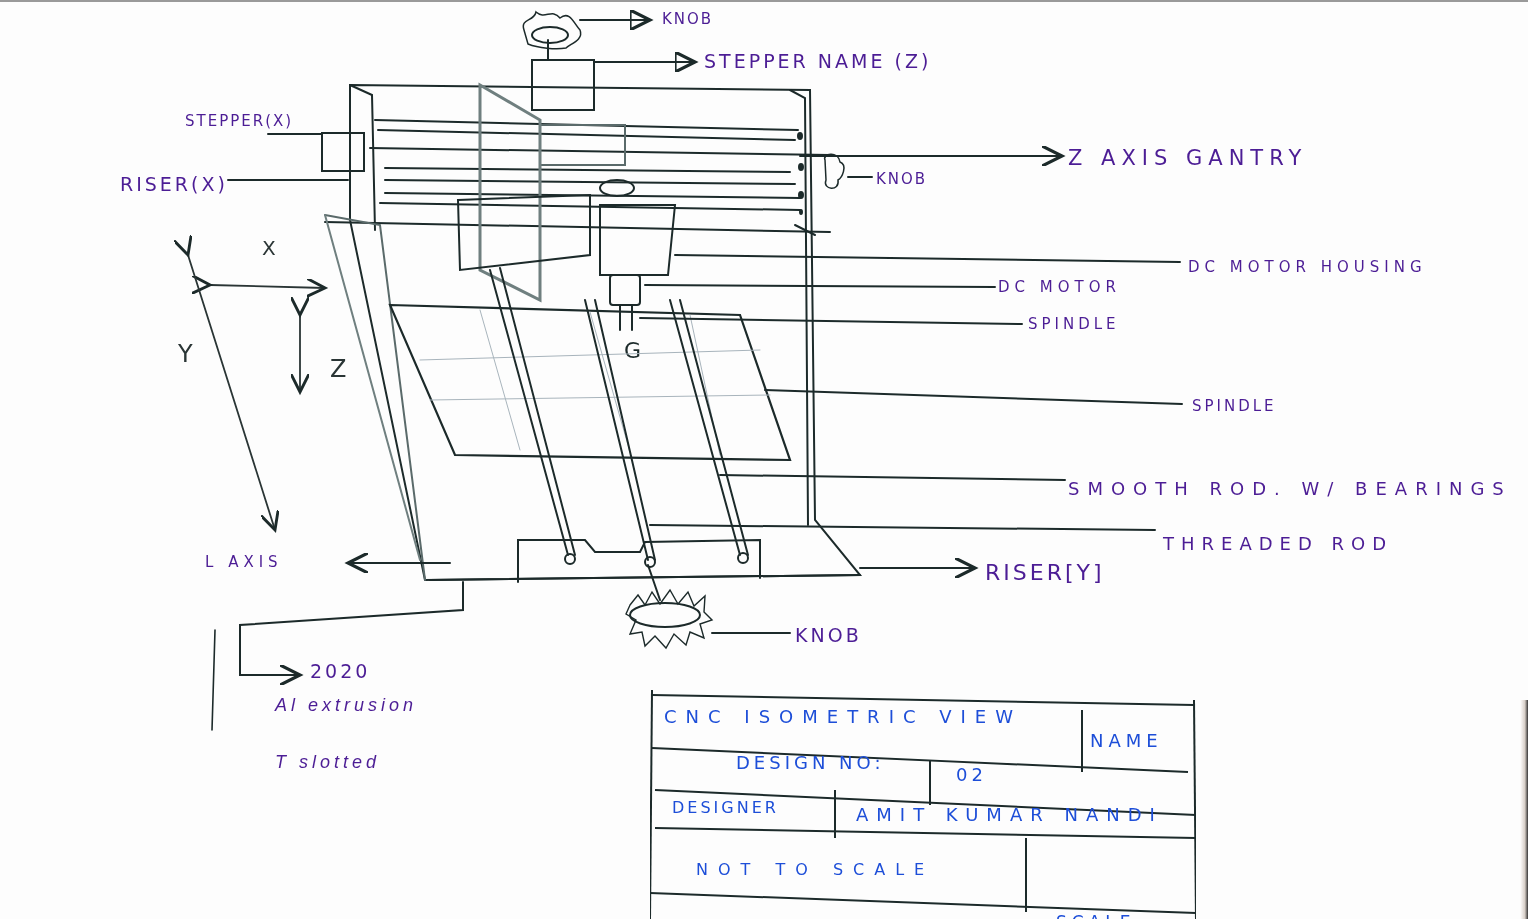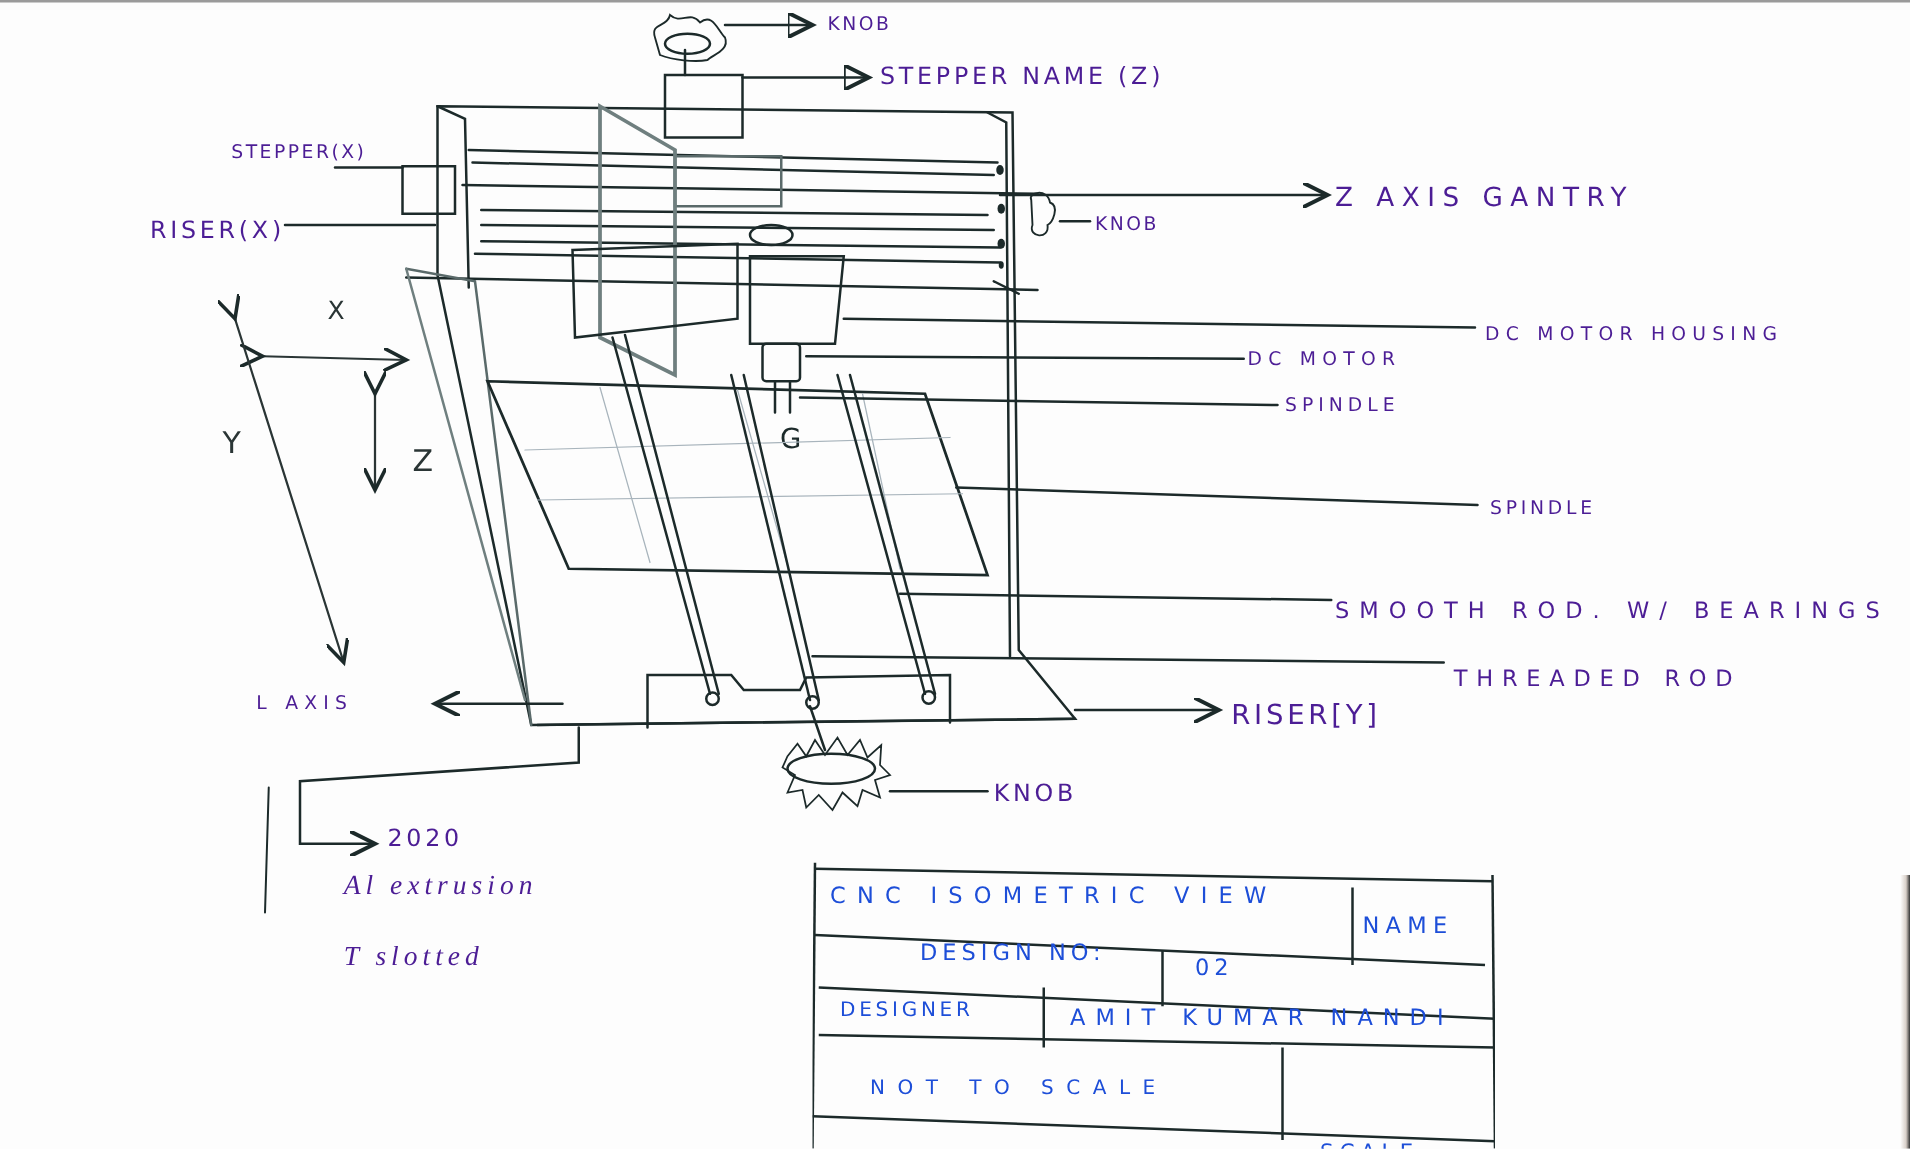--- a/index.html
+++ b/index.html
@@ -3,21 +3,21 @@
 <meta charset="utf-8">
 <style>
   html, body { margin:0; padding:0; }
   body { width:1528px; height:919px; background:#fdfdfd; position:relative; overflow:hidden;
          font-family:"DejaVu Sans", sans-serif; color:#1c2a2a; }
   .topline { position:absolute; left:0; top:0; width:1528px; height:2px; background:#9a9a9a; }
   svg.sketch { position:absolute; left:0; top:0; }
   .lbl { position:absolute; font-family:"DejaVu Sans", sans-serif; letter-spacing:3px;
          font-size:19px; color:#4c1d95; white-space:nowrap; }
   .lbl.small { font-size:15px; letter-spacing:2px; }
-  .lbl.hand { font-family:Liberation Serif, serif; font-style:italic; letter-spacing:4px; font-size:22px; }
+  .lbl.hand { font-family:Liberation Sans, sans-serif; font-style:italic; letter-spacing:4px; font-size:18px; }
   .axis { position:absolute; font-size:24px; color:#2a3535; }
   .titleblock { position:absolute; left:650px; top:690px; width:546px; height:229px; }
   .tb-cell { position:absolute; font-size:18px; letter-spacing:4px; white-space:nowrap; color:#1d4ed8; }
   .edge-strip { position:absolute; right:0; top:700px; width:8px; height:219px;
                 background:linear-gradient(90deg,#fff 0%, #d8cfc8 60%, #333 100%); }
 </style>
 </head>
 <body>
 
 <div class="topline"></div>

